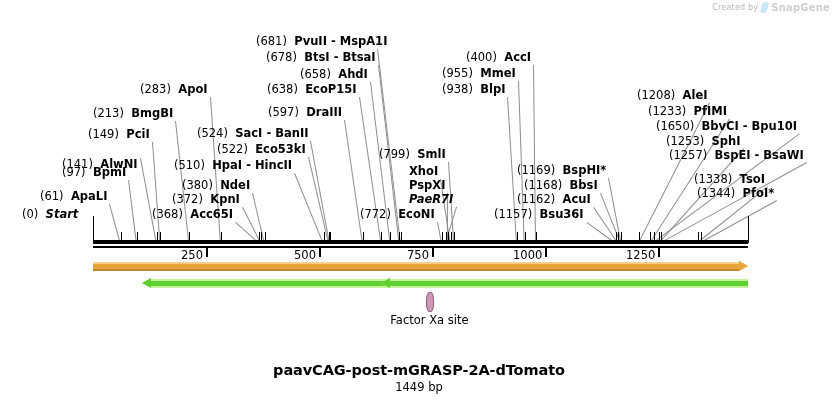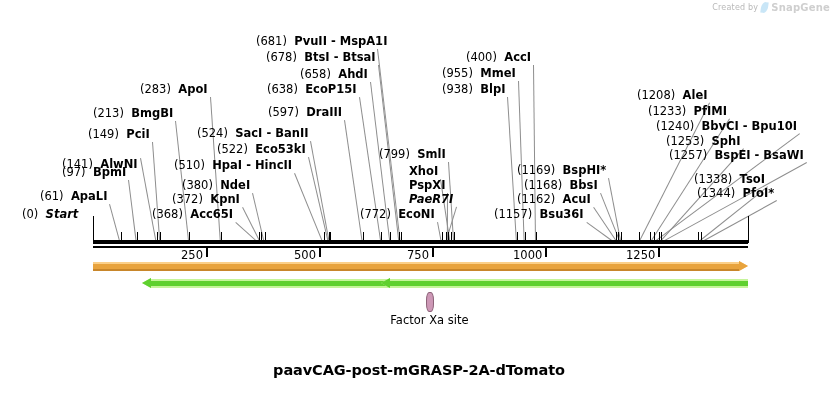--- a/index.html
+++ b/index.html
@@ -155,21 +155,21 @@
       <div class="lbl" style="left: 379px; top: 149px;"><span class="pos">(799)</span>&nbsp; <span class="nm">SmlI</span></div>
       <div class="lbl" style="left: 442px; top: 84px;"><span class="pos">(938)</span>&nbsp; <span class="nm">BlpI</span></div>
       <div class="lbl" style="left: 442px; top: 68px;"><span class="pos">(955)</span>&nbsp; <span class="nm">MmeI</span></div>
       <div class="lbl" style="left: 466px; top: 52px;"><span class="pos">(400)</span>&nbsp; <span class="nm">AccI</span></div>
       <div class="lbl" style="left: 494px; top: 209px;"><span class="pos">(1157)</span>&nbsp; <span class="nm">Bsu36I</span></div>
       <div class="lbl" style="left: 517px; top: 194px;"><span class="pos">(1162)</span>&nbsp; <span class="nm">AcuI</span></div>
       <div class="lbl" style="left: 524px; top: 180px;"><span class="pos">(1168)</span>&nbsp; <span class="nm">BbsI</span></div>
       <div class="lbl" style="left: 517px; top: 165px;"><span class="pos">(1169)</span>&nbsp; <span class="nm">BspHI*</span></div>
       <div class="lbl" style="left: 637px; top: 90px;"><span class="pos">(1208)</span>&nbsp; <span class="nm">AleI</span></div>
       <div class="lbl" style="left: 648px; top: 106px;"><span class="pos">(1233)</span>&nbsp; <span class="nm">PfIMI</span></div>
-      <div class="lbl" style="left: 656px; top: 121px;"><span class="pos">(1240)</span>&nbsp; <span class="nm">BbvCI</span><span class="dash"> - </span><span class="nm">Bpu10I</span></div>
+      <div class="lbl" style="left: 656px; top: 121px;"><span class="pos">(1650)</span>&nbsp; <span class="nm">BbvCI</span><span class="dash"> - </span><span class="nm">Bpu10I</span></div>
       <div class="lbl" style="left: 666px; top: 136px;"><span class="pos">(1253)</span>&nbsp; <span class="nm">SphI</span></div>
       <div class="lbl" style="left: 669px; top: 150px;"><span class="pos">(1257)</span>&nbsp; <span class="nm">BspEI</span><span class="dash"> - </span><span class="nm">BsaWI</span></div>
       <div class="lbl" style="left: 694px; top: 174px;"><span class="pos">(1338)</span>&nbsp; <span class="nm">TsoI</span></div>
       <div class="lbl" style="left: 697px; top: 188px;"><span class="pos">(1344)</span>&nbsp; <span class="nm">PfoI*</span></div>
     </div>
   <div id="backbone-layer">
       <div id="backbone-thick" style="left: 93px; top: 240px; width: 655px; height: 4px;"></div>
       <div id="backbone-thin" style="left: 93px; top: 246px; width: 655px; height: 2px;"></div>
       <div class="bb-tick" style="left: 93px; top: 216px; height: 27px;"></div>
       <div class="bb-tick" style="left: 748px; top: 216px; height: 27px;"></div>
@@ -234,13 +234,14 @@
       <div class="feat green" style="left: 380.947px; top: 279px; width: 367.053px; height: 9px;">
         <div class="bar" style="left: 9px; width: 358.053px;"></div>
         <div class="head" style="left: 0px; top: -1px; border-right: 9px solid rgb(95, 208, 47); border-top: 5.5px solid transparent; border-bottom: 5.5px solid transparent; filter: drop-shadow(rgb(198, 244, 154) 0px 0px 0.6px);"></div>
       </div>
     </div>
 
   <div id="factor-xa-marker" style="left: 426.315px; top: 292px; width: 6px; height: 18px;"></div>
   <div id="factor-xa-label" style="top: 313px; left: 390.315px;">Factor Xa site</div>
 
   <div id="plasmid-title" style="top: 362px;">paavCAG-post-mGRASP-2A-dTomato</div>
+  <div id="plasmid-length" style="top: 380px;">1449 bp</div>
 </div>
 
 </body></html>

